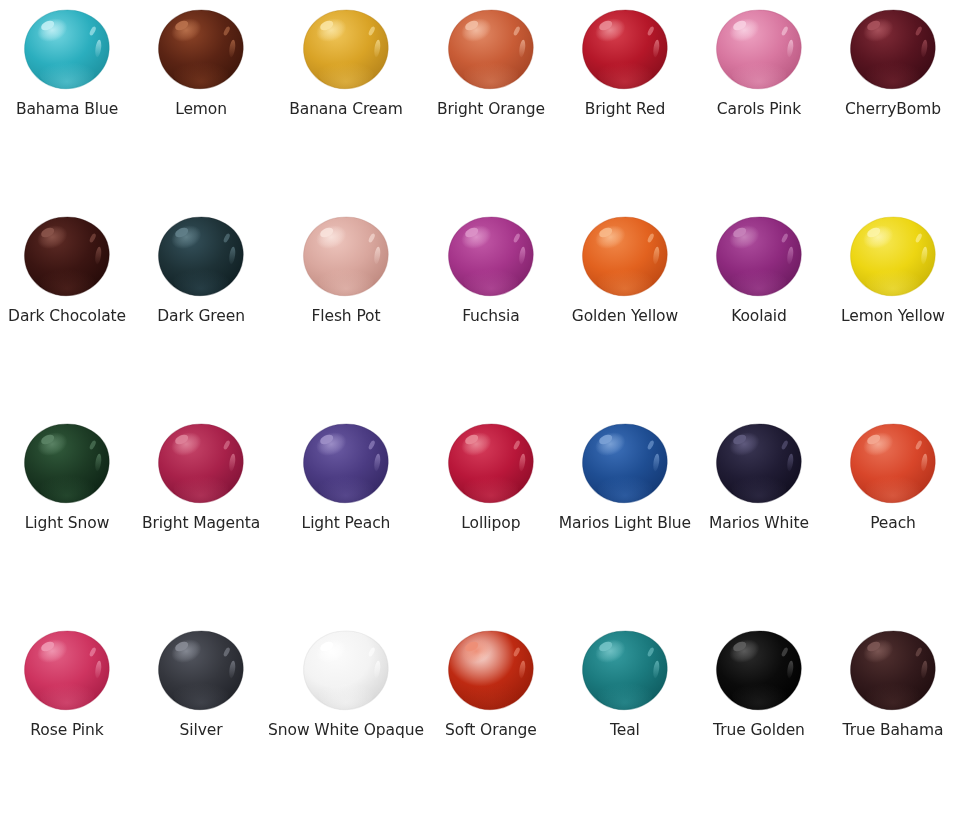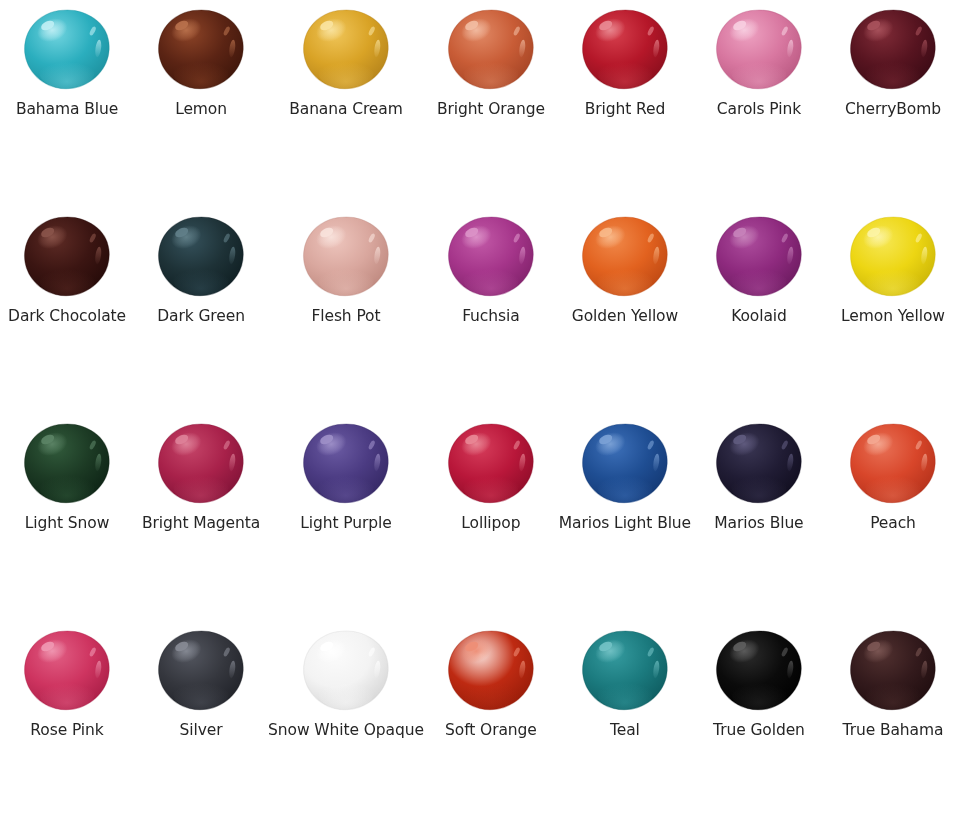--- a/index.html
+++ b/index.html
@@ -584,21 +584,21 @@
             </linearGradient>
           </defs>
           <path d="M50.5 2.2 C62 2.2 71.5 5.6 79.6 11.4 C88.6 17.8 94.2 26.6 95.6 37.4 C96.9 47.6 94.6 57.4 89.2 65.8 C83.4 74.8 74.6 81.6 64.2 85.2 C55.6 88.2 46.4 88.6 37.6 86.4 C27.4 83.8 18.4 77.8 12.2 69.4 C6.0 61.0 3.0 50.8 4.0 40.6 C4.9 31.2 8.6 23.0 14.6 16.6 C19.4 11.5 25.2 7.8 31.8 5.2 C37.8 2.9 44.0 2.2 50.5 2.2 Z" fill="url(#g16)"></path>
           <ellipse cx="50" cy="70" rx="30" ry="18" fill="url(#s16)"></ellipse>
           <ellipse cx="34" cy="24" rx="17" ry="12" transform="rotate(-22 34 24)" fill="url(#h16)"></ellipse>
           <ellipse cx="29" cy="19" rx="7.5" ry="4.6" transform="rotate(-25 29 19)" fill="#9E90C8" opacity="0.9"></ellipse>
           <ellipse cx="84" cy="44" rx="3.0" ry="9.5" transform="rotate(8 84 44)" fill="url(#r16)" opacity="0.8"></ellipse>
           <ellipse cx="78" cy="25" rx="2.4" ry="5.2" transform="rotate(28 78 25)" fill="#9E90C8" opacity="0.6"></ellipse>
           <path d="M50.5 2.2 C62 2.2 71.5 5.6 79.6 11.4 C88.6 17.8 94.2 26.6 95.6 37.4 C96.9 47.6 94.6 57.4 89.2 65.8 C83.4 74.8 74.6 81.6 64.2 85.2 C55.6 88.2 46.4 88.6 37.6 86.4 C27.4 83.8 18.4 77.8 12.2 69.4 C6.0 61.0 3.0 50.8 4.0 40.6 C4.9 31.2 8.6 23.0 14.6 16.6 C19.4 11.5 25.2 7.8 31.8 5.2 C37.8 2.9 44.0 2.2 50.5 2.2 Z" fill="none" stroke="#342763" stroke-opacity="0.32" stroke-width="1.2"></path>
         </svg></div>
-      <div class="swatch-label">Light Purple</div>
+      <div class="swatch-label">Light Peach</div>
     </div>
     <div class="swatch-cell">
       <div class="drop-wrap"><svg viewBox="0 0 100 94">
           <defs>
             <radialGradient id="g17" cx="38%" cy="30%" r="78%">
               <stop offset="0%" stop-color="#D53C5A"></stop>
               <stop offset="52%" stop-color="#B9173A"></stop>
               <stop offset="100%" stop-color="#8C0C28"></stop>
             </radialGradient>
             <radialGradient id="s17" cx="50%" cy="78%" r="60%">
@@ -680,21 +680,21 @@
             </linearGradient>
           </defs>
           <path d="M50.5 2.2 C62 2.2 71.5 5.6 79.6 11.4 C88.6 17.8 94.2 26.6 95.6 37.4 C96.9 47.6 94.6 57.4 89.2 65.8 C83.4 74.8 74.6 81.6 64.2 85.2 C55.6 88.2 46.4 88.6 37.6 86.4 C27.4 83.8 18.4 77.8 12.2 69.4 C6.0 61.0 3.0 50.8 4.0 40.6 C4.9 31.2 8.6 23.0 14.6 16.6 C19.4 11.5 25.2 7.8 31.8 5.2 C37.8 2.9 44.0 2.2 50.5 2.2 Z" fill="url(#g19)"></path>
           <ellipse cx="50" cy="70" rx="30" ry="18" fill="url(#s19)"></ellipse>
           <ellipse cx="34" cy="24" rx="17" ry="12" transform="rotate(-22 34 24)" fill="url(#h19)"></ellipse>
           <ellipse cx="29" cy="19" rx="7.5" ry="4.6" transform="rotate(-25 29 19)" fill="#615C80" opacity="0.9"></ellipse>
           <ellipse cx="84" cy="44" rx="3.0" ry="9.5" transform="rotate(8 84 44)" fill="url(#r19)" opacity="0.8"></ellipse>
           <ellipse cx="78" cy="25" rx="2.4" ry="5.2" transform="rotate(28 78 25)" fill="#615C80" opacity="0.6"></ellipse>
           <path d="M50.5 2.2 C62 2.2 71.5 5.6 79.6 11.4 C88.6 17.8 94.2 26.6 95.6 37.4 C96.9 47.6 94.6 57.4 89.2 65.8 C83.4 74.8 74.6 81.6 64.2 85.2 C55.6 88.2 46.4 88.6 37.6 86.4 C27.4 83.8 18.4 77.8 12.2 69.4 C6.0 61.0 3.0 50.8 4.0 40.6 C4.9 31.2 8.6 23.0 14.6 16.6 C19.4 11.5 25.2 7.8 31.8 5.2 C37.8 2.9 44.0 2.2 50.5 2.2 Z" fill="none" stroke="#100D1E" stroke-opacity="0.32" stroke-width="1.2"></path>
         </svg></div>
-      <div class="swatch-label">Marios Blue</div>
+      <div class="swatch-label">Marios White</div>
     </div>
     <div class="swatch-cell">
       <div class="drop-wrap"><svg viewBox="0 0 100 94">
           <defs>
             <radialGradient id="g20" cx="38%" cy="30%" r="78%">
               <stop offset="0%" stop-color="#E86F54"></stop>
               <stop offset="52%" stop-color="#D8462A"></stop>
               <stop offset="100%" stop-color="#B2301A"></stop>
             </radialGradient>
             <radialGradient id="s20" cx="50%" cy="78%" r="60%">

